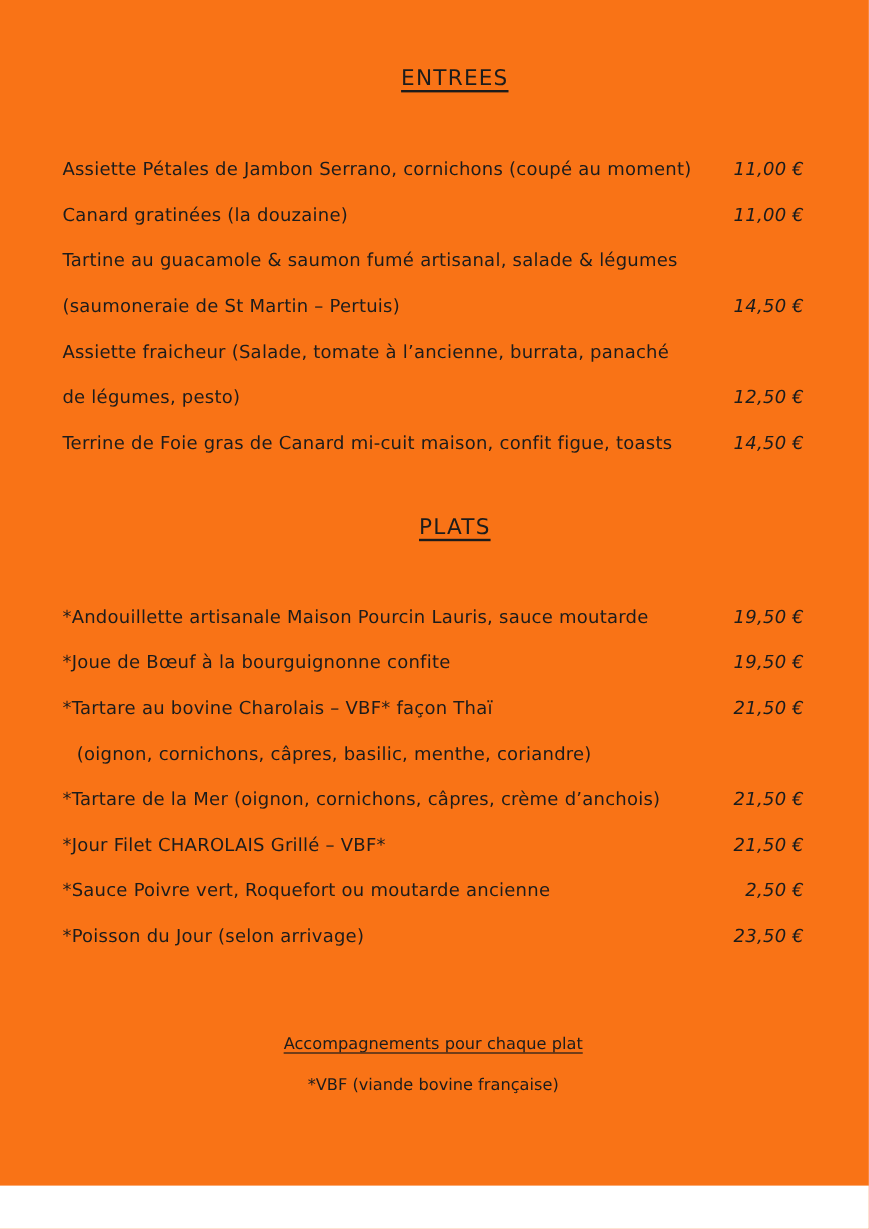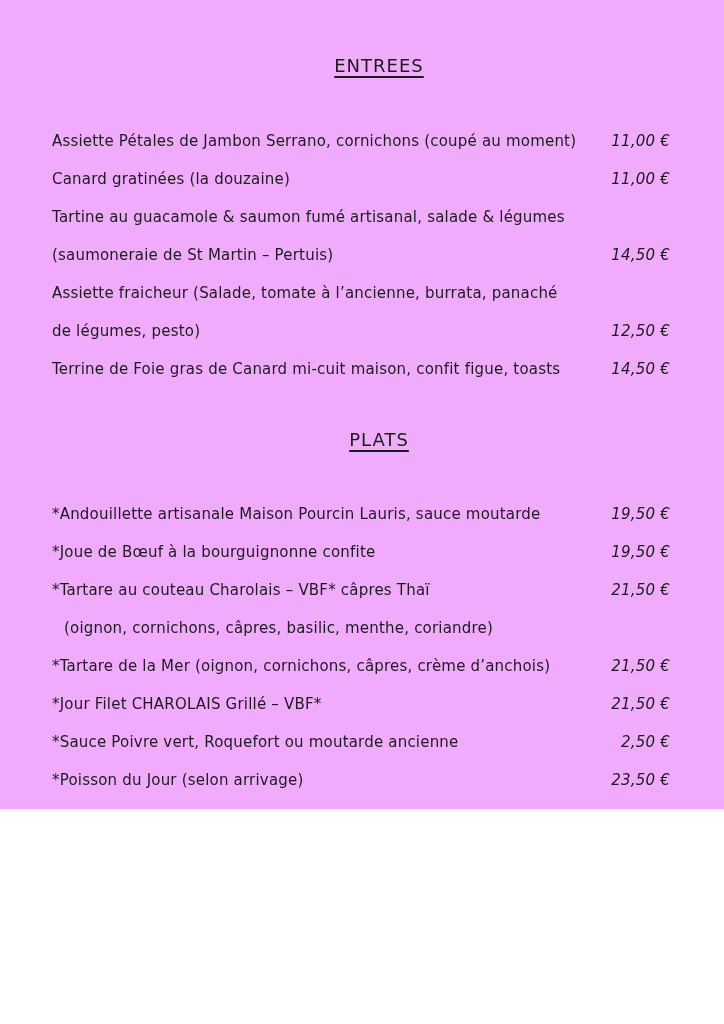--- a/index.html
+++ b/index.html
@@ -4,23 +4,23 @@
 <style>
   html, body { margin: 0; padding: 0; }
   body {
     width: 724px; height: 1024px;
     background: #ffffff;
     font-family: "DejaVu Sans", sans-serif;
     color: #1c1c1c;
   }
   .page {
     position: relative;
-    width: 724px; height: 809px;
+    width: 724px; height: 988px;
     overflow: hidden;
-    background: #f0abfc;
+    background: #f97316;
   }
   .content {
     position: absolute;
     left: 52px;
     width: 618px;
     top: 0;
   }
   .section-title {
     margin: 0;
     text-align: center;
@@ -116,21 +116,21 @@
     <div class="rows plats">
         <div class="menu-row">
     <span class="item-text">*Andouillette artisanale Maison Pourcin Lauris, sauce moutarde</span>
     <span class="item-price">19,50 €</span>
   </div>
         <div class="menu-row">
     <span class="item-text">*Joue de Bœuf à la bourguignonne confite</span>
     <span class="item-price">19,50 €</span>
   </div>
         <div class="menu-row">
-    <span class="item-text">*Tartare au couteau Charolais – VBF* câpres Thaï</span>
+    <span class="item-text">*Tartare au bovine Charolais – VBF* façon Thaï</span>
     <span class="item-price">21,50 €</span>
   </div>
         <div class="menu-row indent">
     <span class="item-text">(oignon, cornichons, câpres, basilic, menthe, coriandre)</span>
     <span class="item-price"></span>
   </div>
         <div class="menu-row">
     <span class="item-text">*Tartare de la Mer (oignon, cornichons, câpres, crème d’anchois)</span>
     <span class="item-price">21,50 €</span>
   </div>
@@ -143,16 +143,17 @@
     <span class="item-price">2,50 €</span>
   </div>
         <div class="menu-row">
     <span class="item-text">*Poisson du Jour (selon arrivage)</span>
     <span class="item-price">23,50 €</span>
   </div>
       </div>
 
     <div class="footer">
       <div class="acc-title">Accompagnements pour chaque plat</div>
+      <div class="vbf-note">*VBF (viande bovine française)</div>
     </div>
 
   </div>
 </div>
 
 </body></html>

